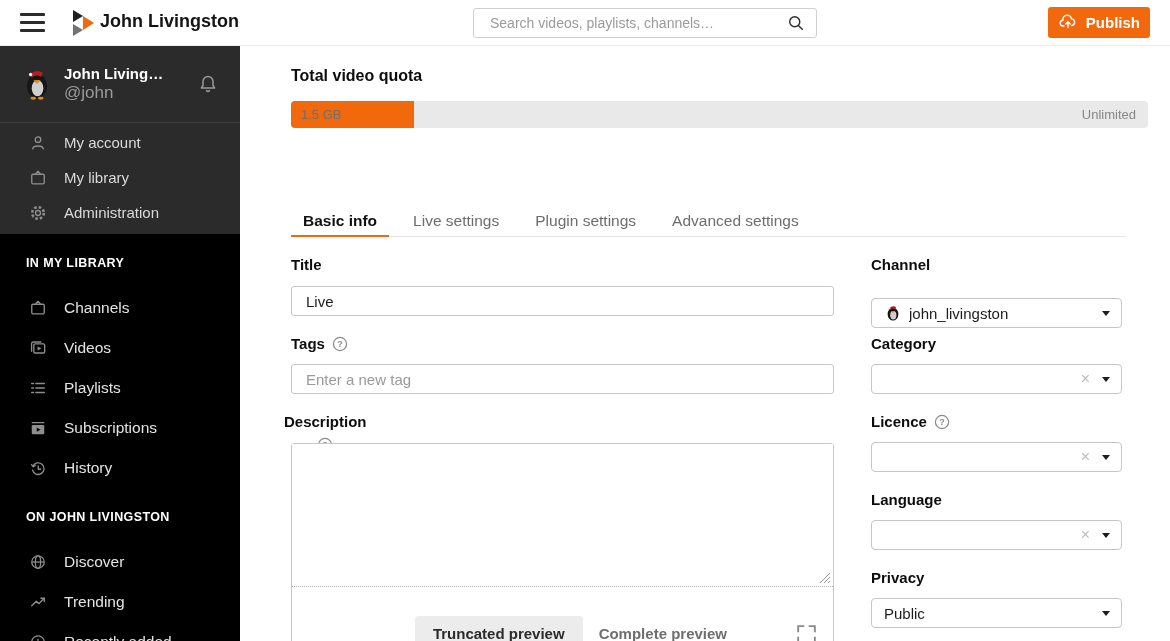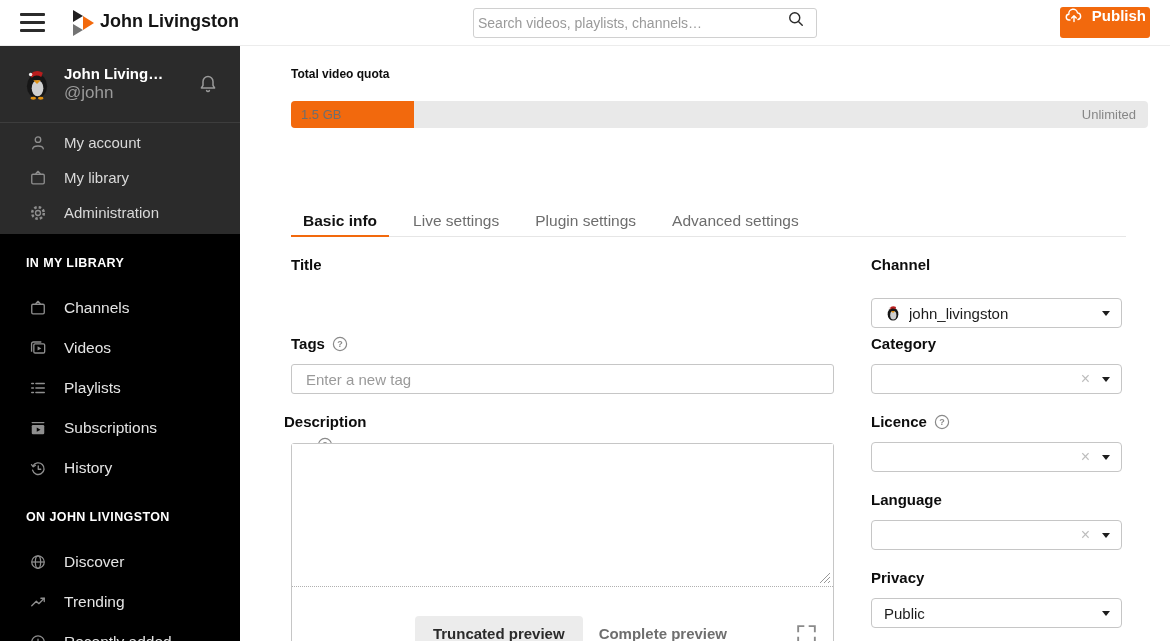--- a/index.html
+++ b/index.html
@@ -14,31 +14,31 @@
     position:absolute; top:0; left:0; width:1170px; height:46px;
     background:#fff; border-bottom:1px solid #ececec; z-index:3;
   }
   .hamburger { position:absolute; left:20px; top:13px; width:25px; height:19px; cursor:pointer; }
   .hamburger span { display:block; height:3px; background:#2b2b2b; border-radius:1px; margin-bottom:5px; }
   .logo { position:absolute; left:71px; top:9px; width:24px; height:28px; }
   .header-title { position:absolute; left:100px; top:11px; font-size:18px; font-weight:bold; color:#141414; }
   .search-box {
     position:absolute; left:473px; top:8px; width:344px; height:30px;
     border:1px solid #d0d0d0; border-radius:3px; background:#fff;
-    display:flex; padding:0 10px 0 4px;
+    display:flex; align-items:center; padding:0 10px 0 16px;
   }
   .search-box input {
     flex:1; border:none; outline:none; font-size:14px; color:#333;
     font-family:"Liberation Sans", sans-serif; background:transparent;
   }
   .search-box input::placeholder { color:#9a9a9a; }
   .publish-btn {
-    position:absolute; right:20px; top:7px; height:31px; padding:0 4px;
+    position:absolute; right:20px; top:7px; height:31px; padding:0 10px;
     background:#f2690d; border:none; border-radius:3px; color:#fff;
-    font-size:15px; font-weight:bold; display:flex; align-items:flex-start; gap:8px;
+    font-size:15px; font-weight:bold; display:flex; align-items:center; gap:8px;
     cursor:pointer; font-family:"Liberation Sans", sans-serif;
   }
 
   
   .sidebar {
     position:absolute; top:46px; left:0; width:240px; height:595px;
     background:#000; overflow:hidden;
   }
   .user-section {
     height:76px; background:#2b2b2b; display:flex; align-items:center; padding:0 20px;
@@ -64,21 +64,21 @@
   .nav-list { margin-top:18px; }
   .nav-row {
     height:40px; display:flex; align-items:center; padding:0 20px 0 28px;
     cursor:pointer; color:#e4e4e4; font-size:15.5px;
   }
   .nav-row .mi { width:20px; height:20px; margin-right:16px; flex:0 0 20px; }
   .sec2 { }
 
   
   .main { position:absolute; top:46px; left:240px; width:930px; height:595px; background:#fff; }
-  .quota-title { position:absolute; left:51px; top:21px; font-size:12px; font-weight:bold; color:#0d0d0d; }
+  .quota-title { position:absolute; left:51px; top:21px; font-size:16px; font-weight:bold; color:#0d0d0d; }
   .quota-bar {
     position:absolute; left:51px; top:55px; width:857px; height:27px;
     background:#e9e9e9; border-radius:4px; overflow:hidden;
   }
   .quota-fill {
     position:absolute; left:0; top:0; bottom:0; background:#f2690d;
     display:flex; align-items:center;
   }
   .quota-used { color:#6e6e6e; font-size:13px; padding-left:10px; white-space:nowrap; }
   .quota-limit {
@@ -329,20 +329,21 @@
     <div class="tabs">
       <div class="tab active">Basic info</div>
       <div class="tab">Live settings</div>
       <div class="tab">Plugin settings</div>
       <div class="tab">Advanced settings</div>
     </div>
 
     <div class="field-label" style="left:51px; top:210px;">
       <span>Title</span>
     </div>
+    <input class="text-input" style="top: 240px;" type="text" value="Live">
 
     <div class="field-label" style="left:51px; top:289px;">
       <span>Tags</span>
       <svg class="help-ic" viewBox="0 0 16 16">
         <circle cx="8" cy="8" r="6.6" fill="none" stroke="#8a8a8a" stroke-width="1.2"></circle>
         <text x="8" y="11.2" font-size="9" text-anchor="middle" fill="#8a8a8a" font-weight="bold" font-family="Liberation Sans, sans-serif">?</text>
       </svg>
     </div>
     <input class="text-input" style="top: 318px;" type="text" placeholder="Enter a new tag">
 

